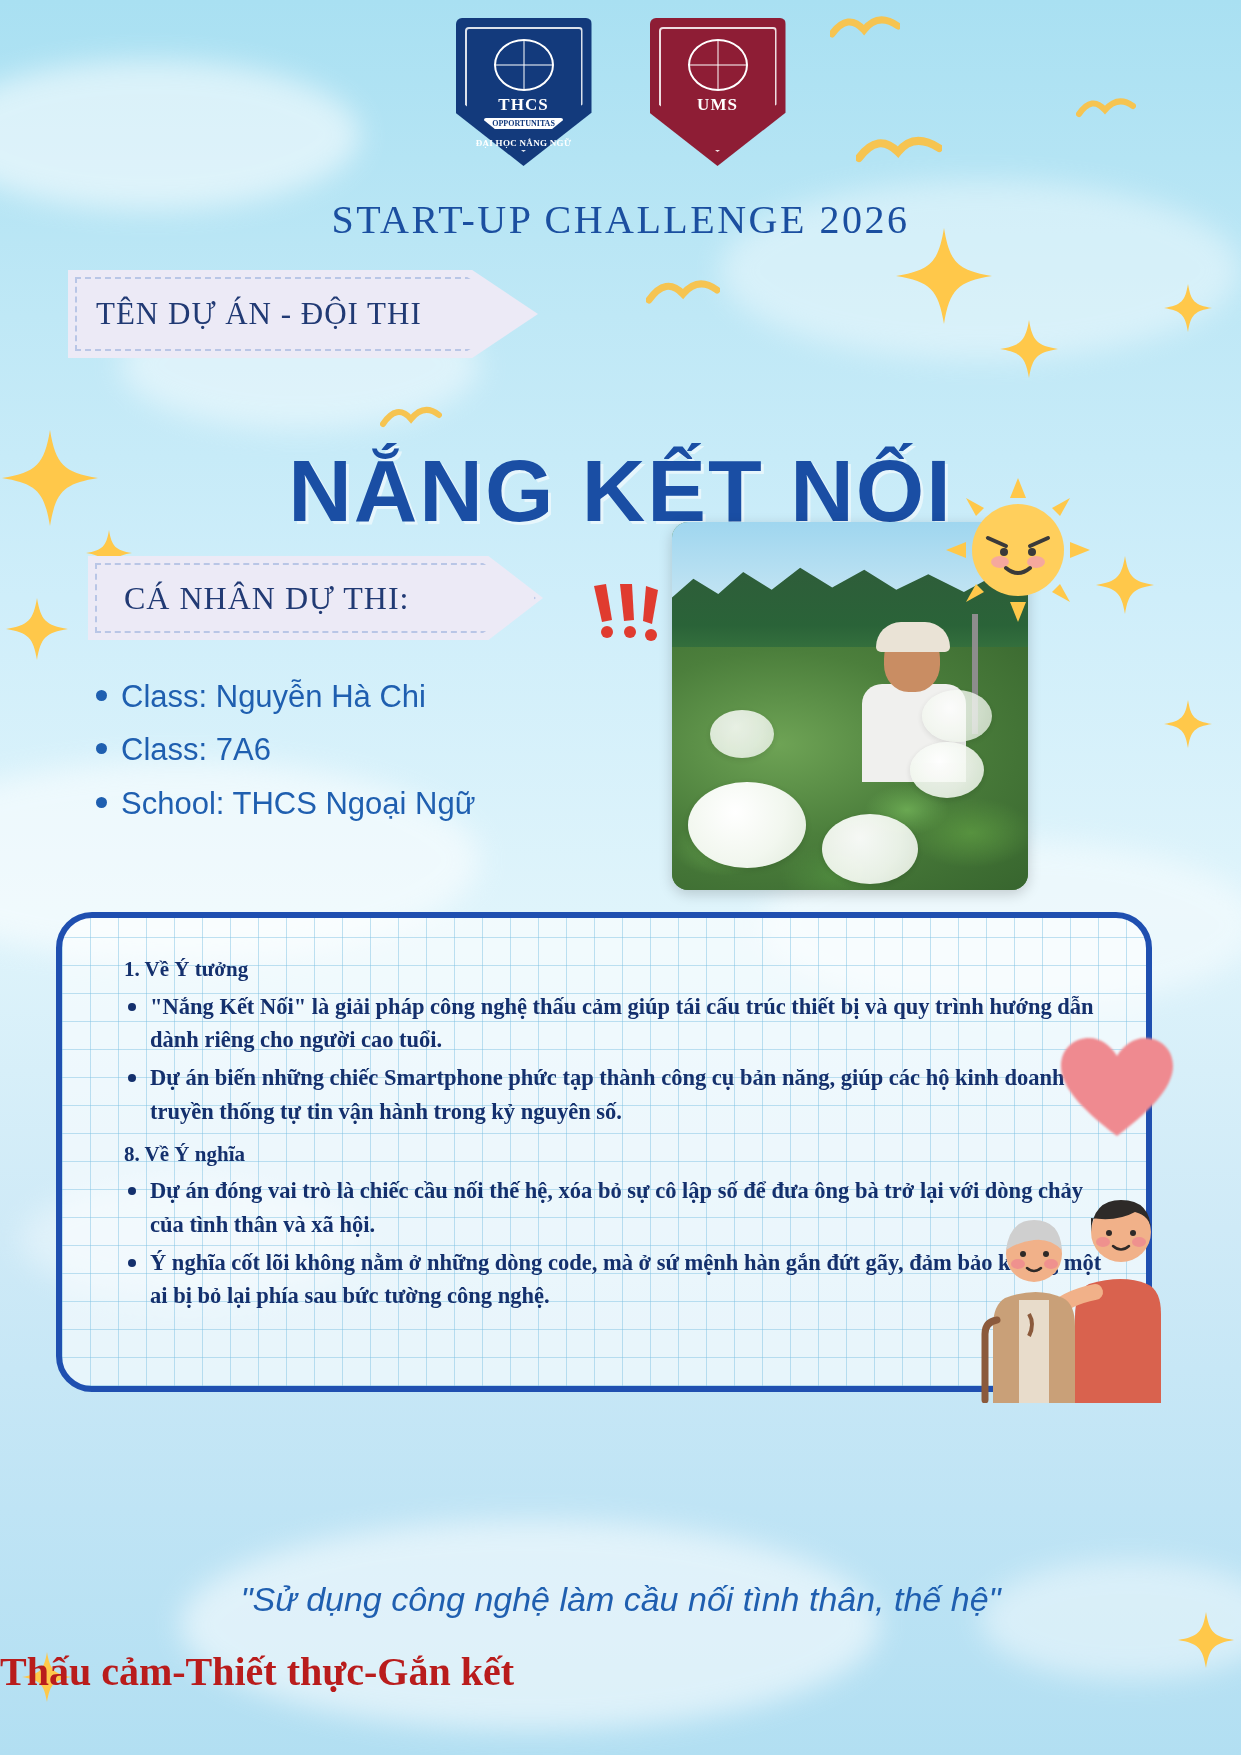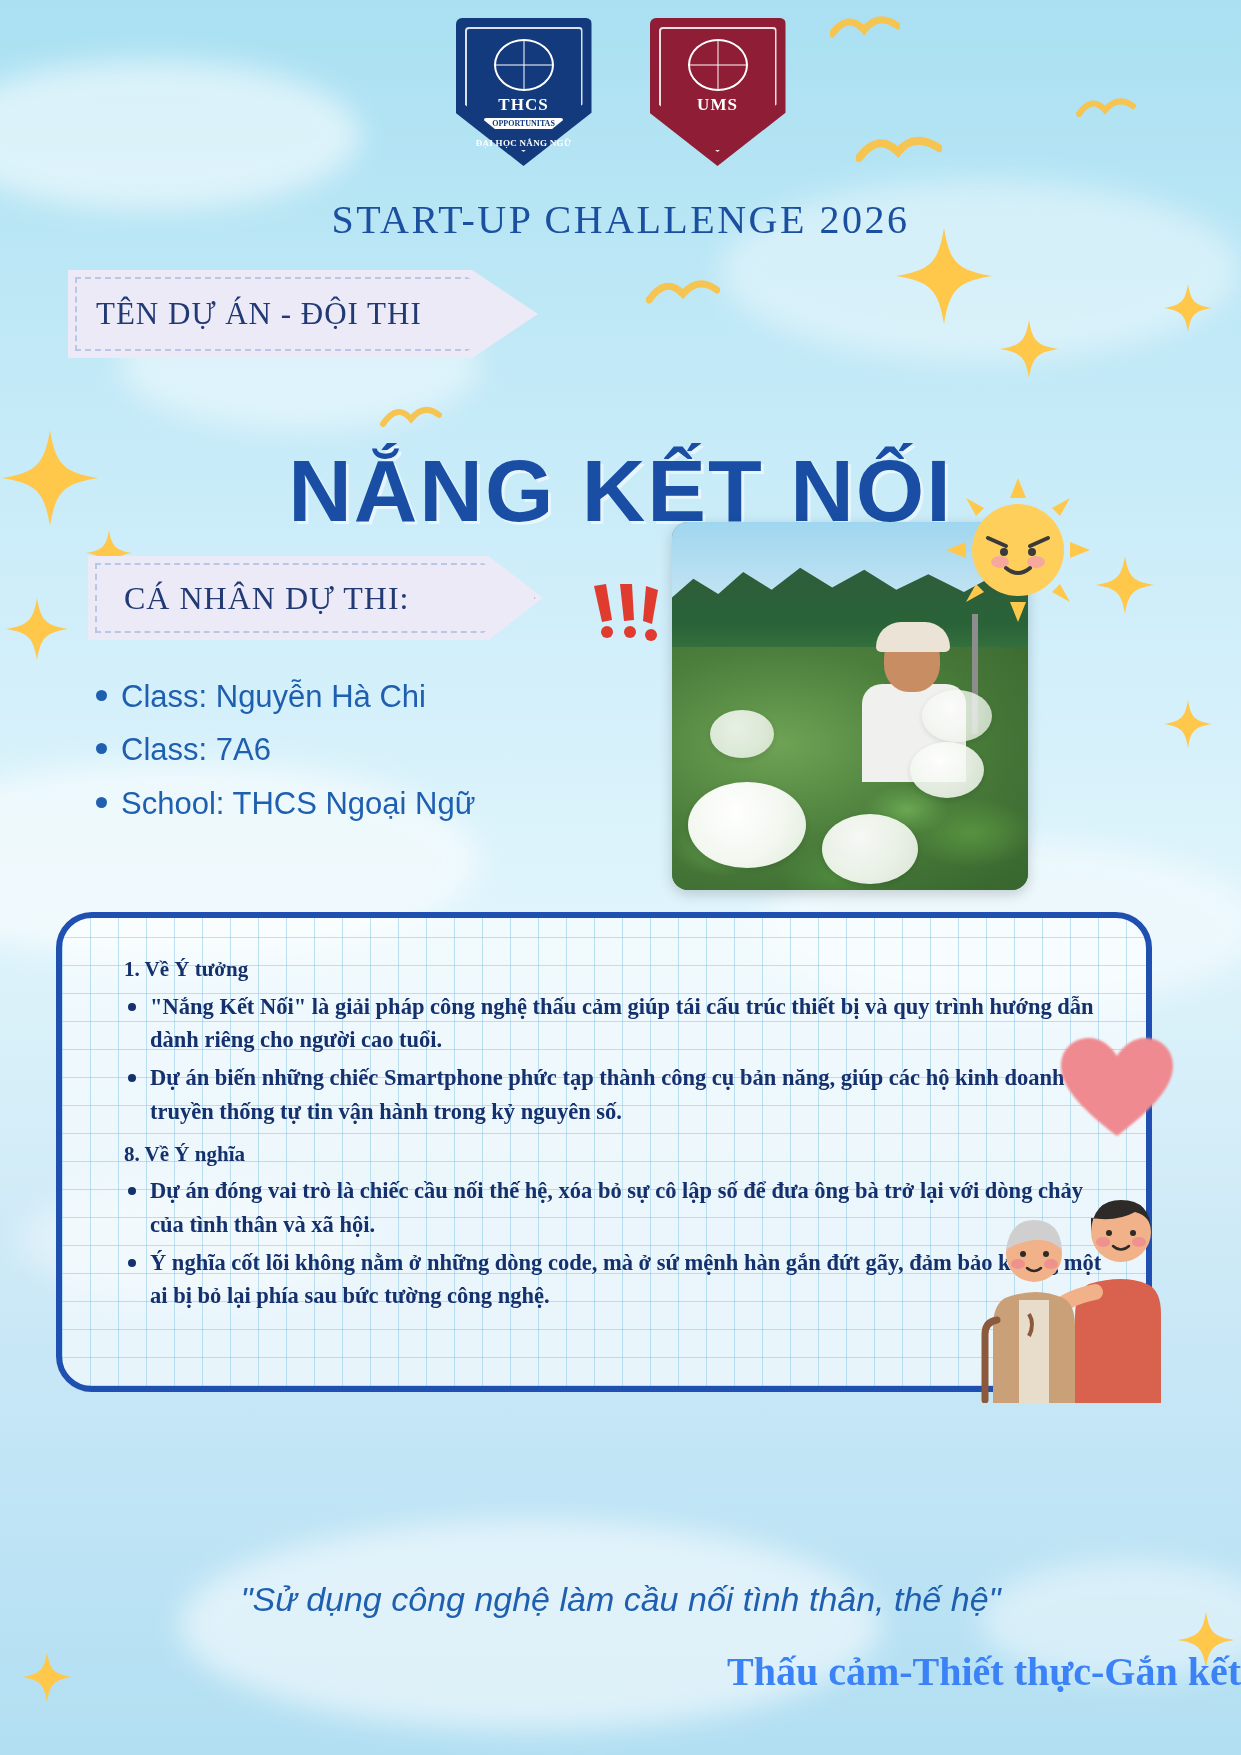--- a/index.html
+++ b/index.html
@@ -325,25 +325,25 @@
     text-align: center;
     font-family: "Liberation Sans", sans-serif;
     font-style: italic;
     font-size: 34px;
     color: #1f5fb0;
     z-index: 6;
   }
   .slogan {
     position: absolute;
     left: 0; right: 0; top: 1648px;
-    text-align: right;
+    text-align: left;
     font-family: "Liberation Serif", serif;
     font-weight: bold;
     font-size: 40px;
-    color: #3b82f6;
+    color: #b91c1c;
     z-index: 6;
   }
 </style>
 </head>
 <body>
 
 <div class="cloud c1"></div>
 <div class="cloud c2"></div>
 <div class="cloud c3"></div>
 <div class="cloud c4"></div>

